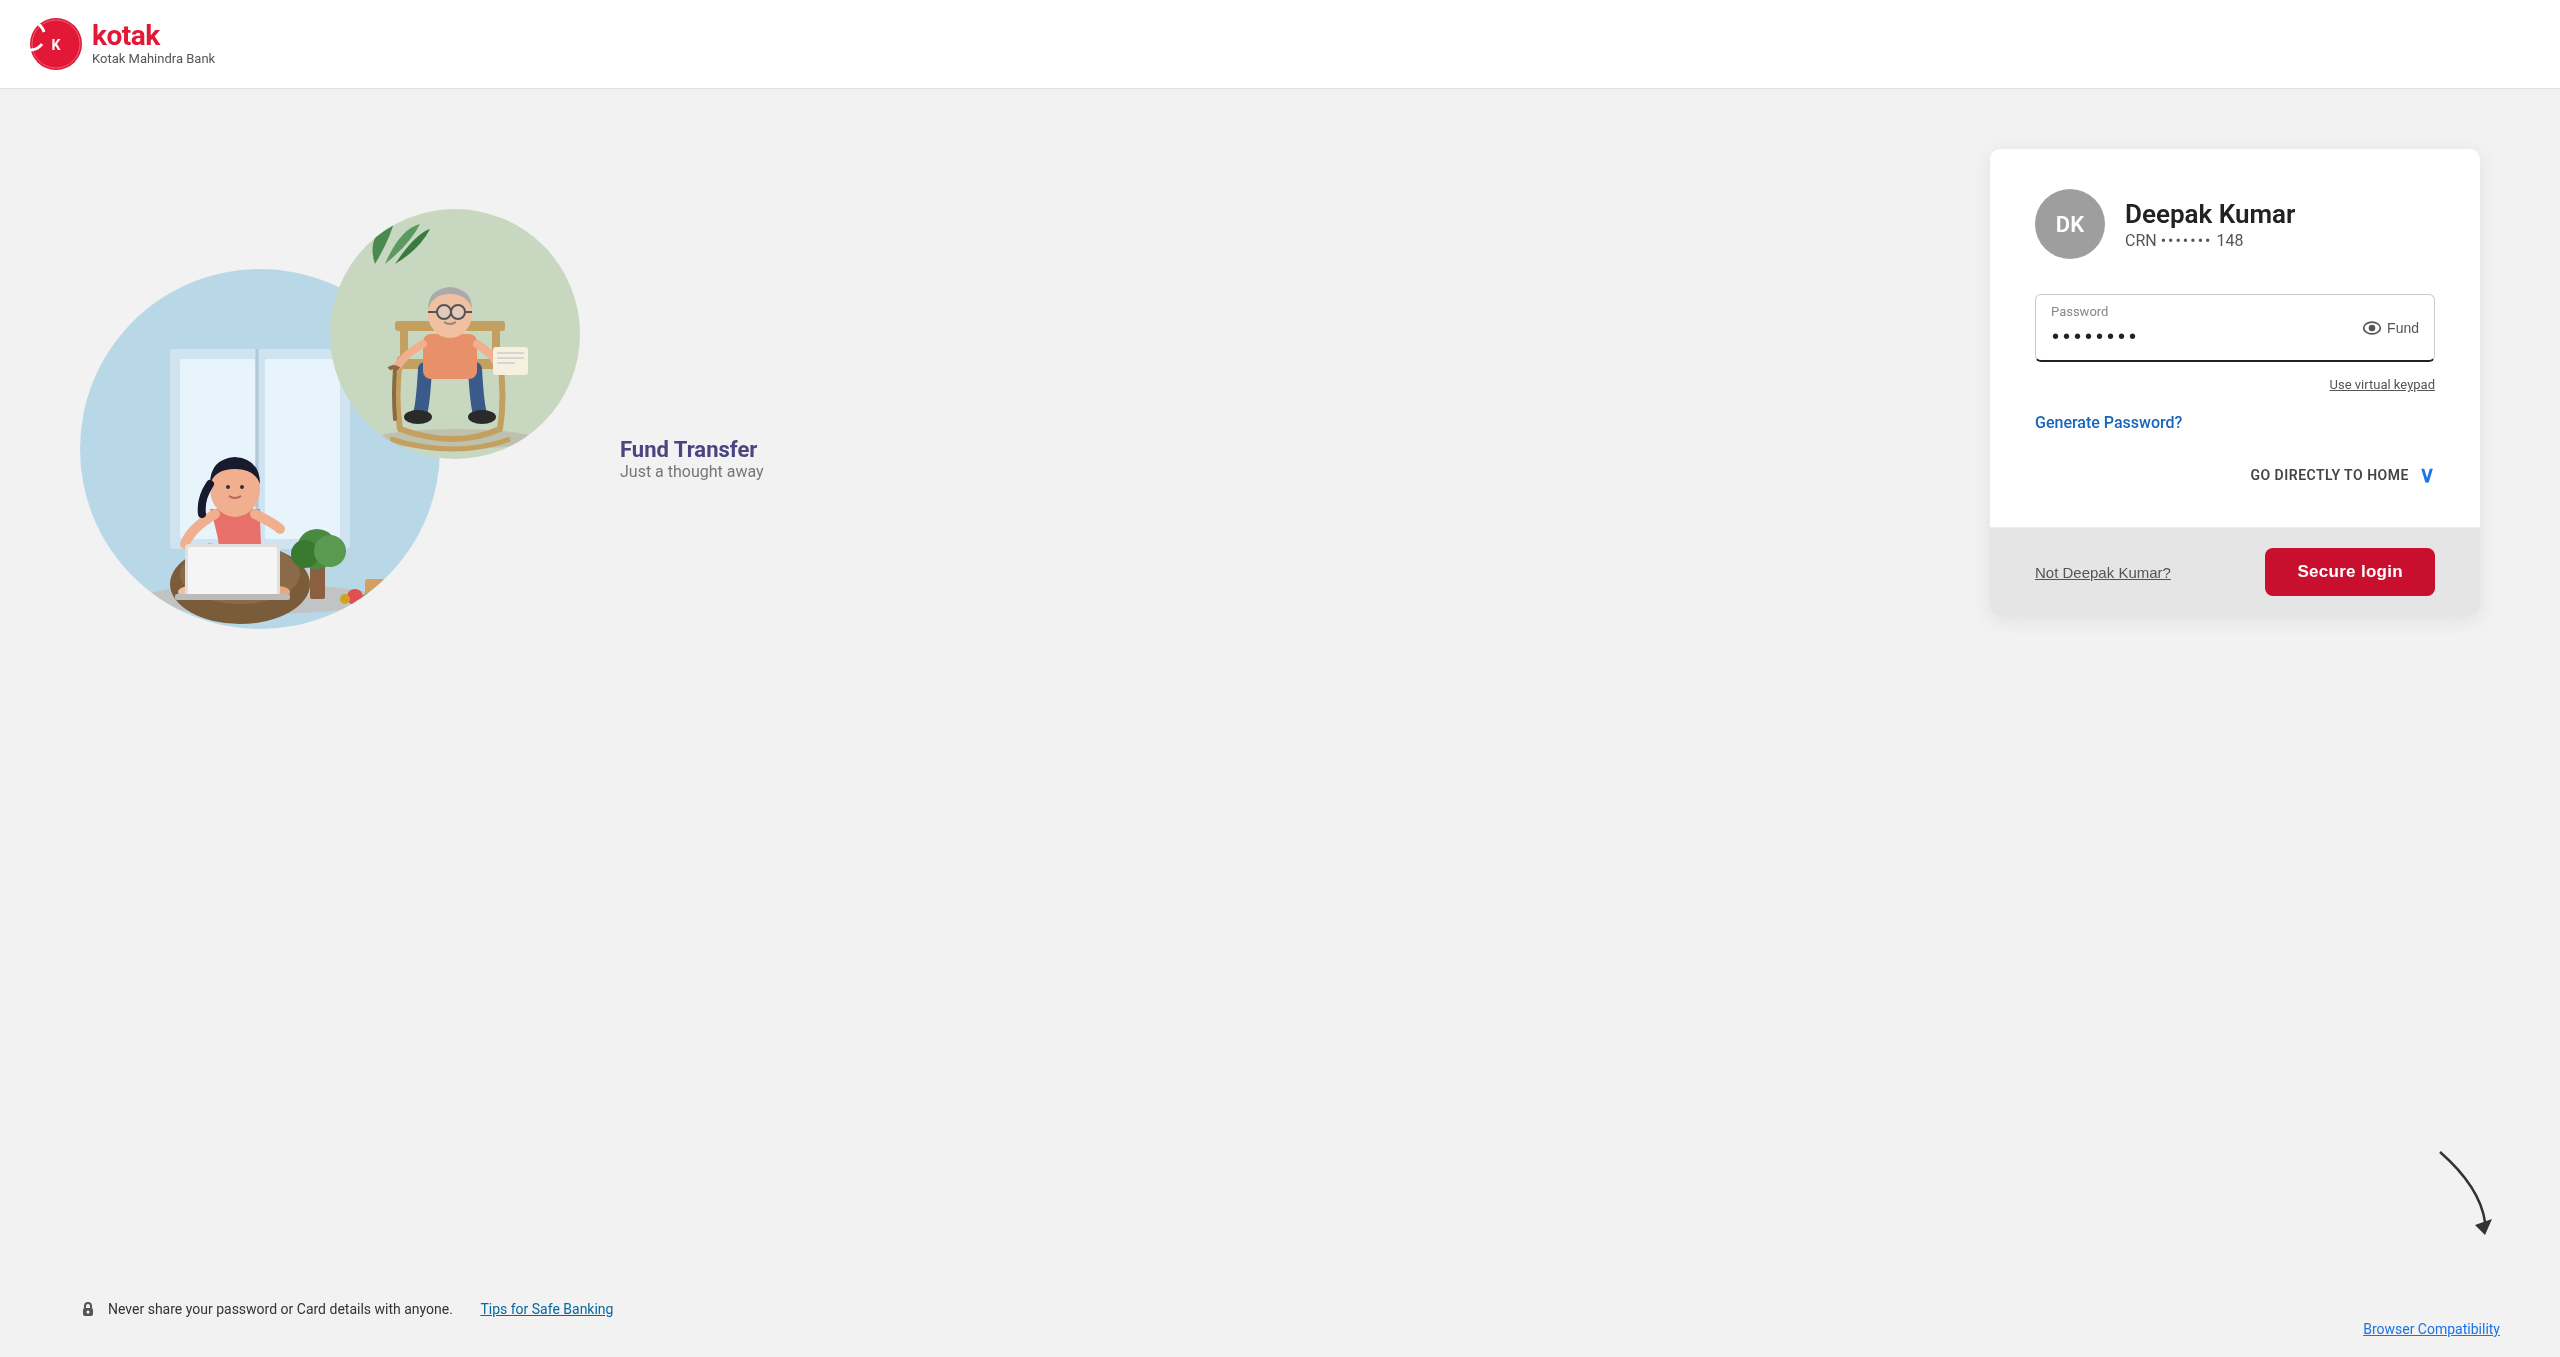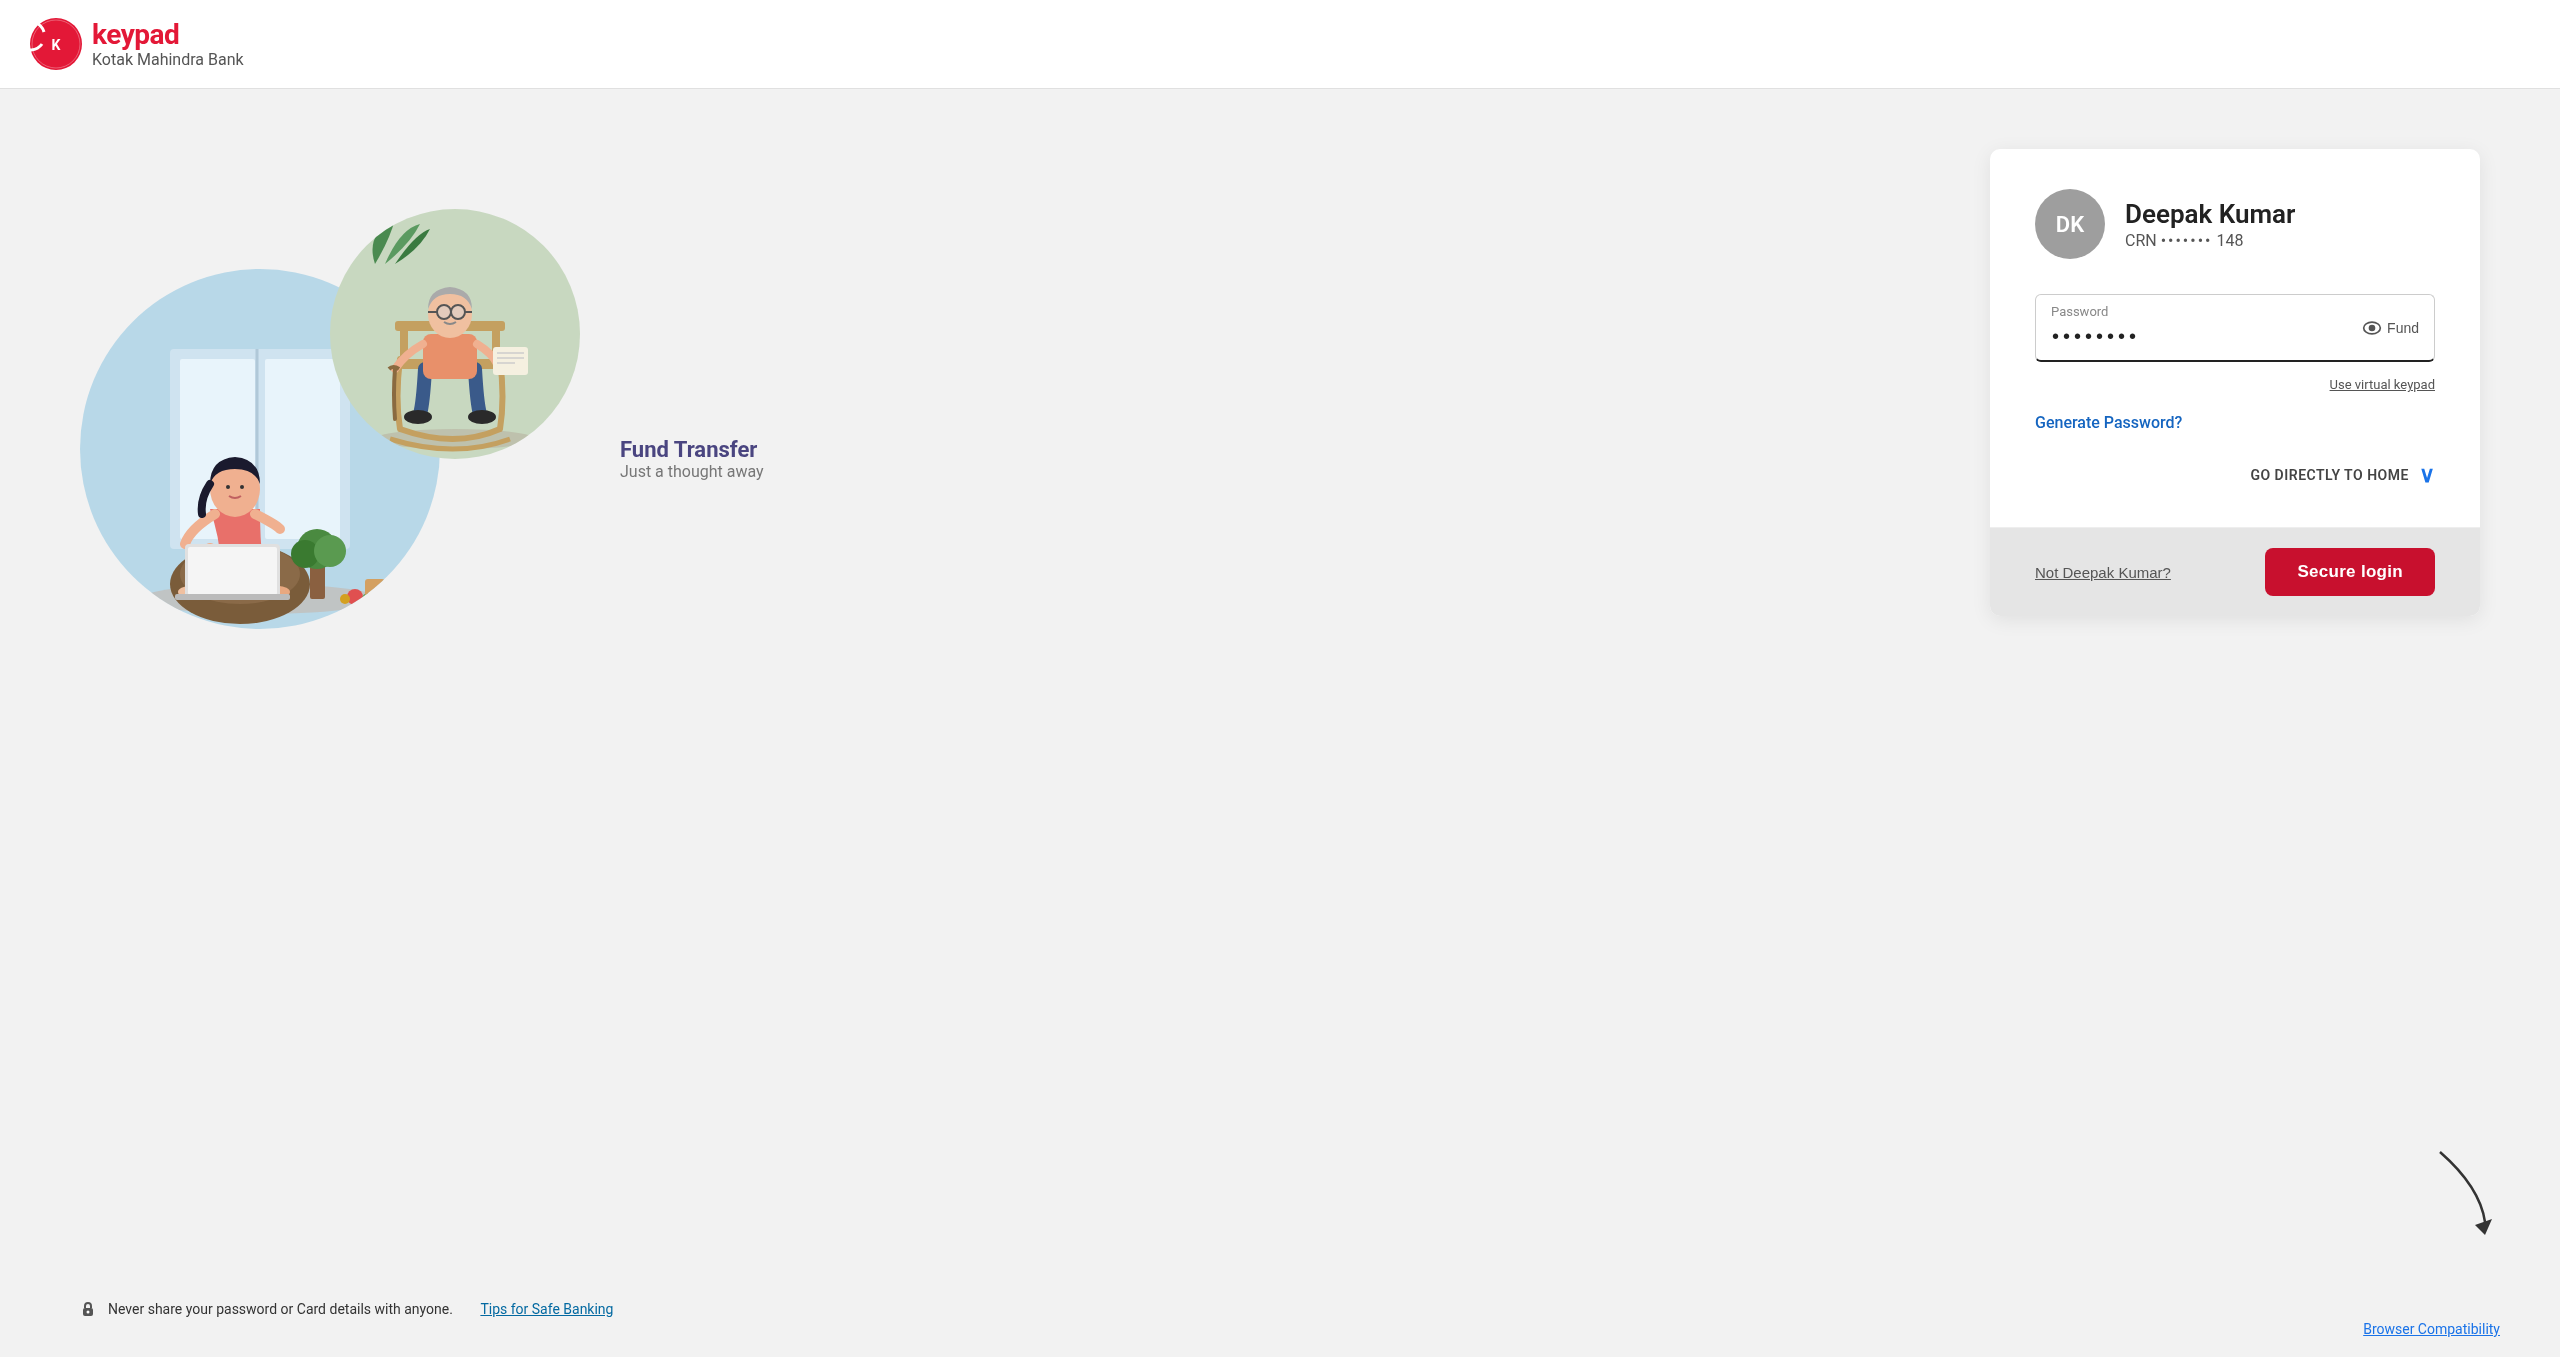--- a/index.html
+++ b/index.html
@@ -32,21 +32,21 @@
       flex-direction: column;
       line-height: 1.1;
     }
     .logo-kotak {
       font-size: 28px;
       font-weight: 700;
       color: #e31837;
       letter-spacing: -0.5px;
     }
     .logo-sub {
-      font-size: 16px;
+      font-size: 13px;
       color: #555;
     }
 
     
     .main {
       display: flex;
       align-items: flex-start;
       justify-content: space-between;
       padding: 60px 80px 40px 80px;
       min-height: calc(100vh - 90px);
@@ -318,21 +318,21 @@
   <div class="logo-container">
 
     <svg class="logo-icon" viewBox="0 0 52 52" xmlns="http://www.w3.org/2000/svg">
       <circle cx="26" cy="26" r="26" fill="#e31837"></circle>
       <text x="50%" y="55%" dominant-baseline="middle" text-anchor="middle" fill="white" font-size="14" font-weight="bold">K</text>
 
       <path d="M12 26 A14 14 0 1 1 14 14" stroke="white" stroke-width="3" fill="none"></path>
       <circle cx="26" cy="26" r="24" fill="none" stroke="white" stroke-width="1" opacity="0.3"></circle>
     </svg>
     <div class="logo-text">
-      <span class="logo-kotak">keypad</span>
+      <span class="logo-kotak">kotak</span>
       <span class="logo-sub">Kotak Mahindra Bank</span>
     </div>
   </div>
 </div>
 
 <div class="main">
 
   <div class="left-section">
     <div class="illustration-container">
 

